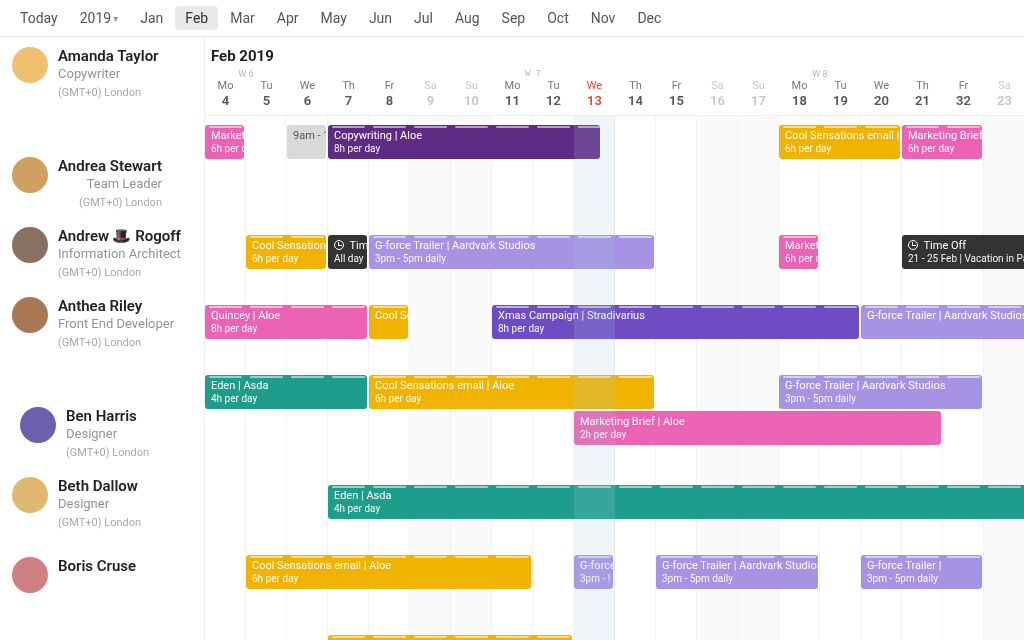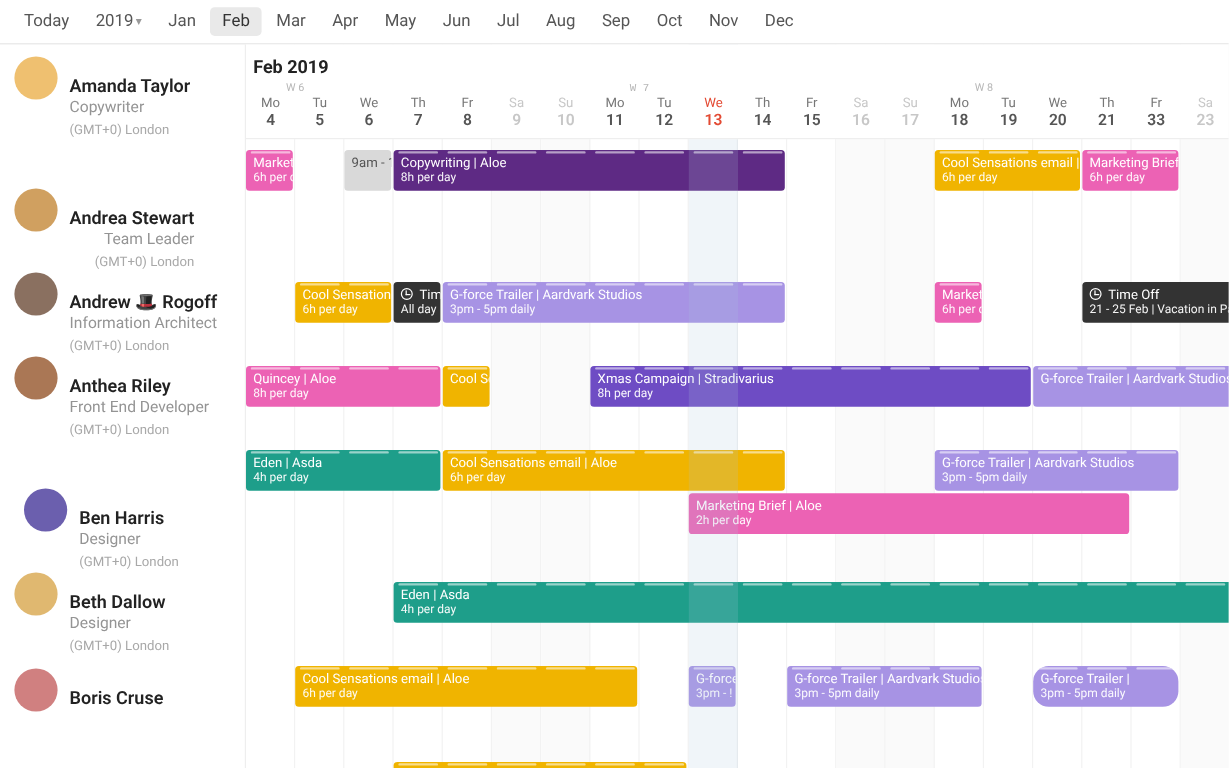--- a/index.html
+++ b/index.html
@@ -11,21 +11,21 @@
   .topnav .year { display:flex; align-items:center; gap:2px;}
   .caret { font-size:10px; color:#999; }
   
   .main { display:flex; height: calc(640px - 37px); }
   .sidebar { width:205px; flex:0 0 205px; border-right:1px solid #eee; }
   .search-wrap { padding:14px 14px 10px 22px; border-bottom:1px solid transparent;}
   .search { display:flex; align-items:center; justify-content:space-between; border-bottom:1px solid #d9d9d9; padding:6px 2px; color:#aaa; font-size:14px;}
   .people { }
   .person { display:flex; align-items:flex-start; gap:10px; padding:10px 14px 8px 12px;}
   .avatar { width:36px; height:36px; border-radius:50%; flex:0 0 36px; display:flex; align-items:center; justify-content:center; font-size:12px; color:#fff; font-weight:600;}
-  .p-info .name { font-size:15px; font-weight:600; color:#222;margin-top:16px;}
+  .p-info .name { font-size:15px; font-weight:600; color:#222;}
   .p-info .role { font-size:13px; color:#949494; margin-top:1px;}
   .p-info .tz { font-size:11px; color:#a8a8a8; margin-top:5px;}
   
   .timeline { flex:1; position:relative; overflow:hidden;}
   .tl-header { position:absolute; left:0; top:0; right:0; background:#fff; z-index:3; border-bottom:1px solid #eee;}
   .month-title { font-size:15px; font-weight:700; color:#222; padding:10px 6px 4px 6px;}
   .days-row { position:relative; height:46px;}
   .weeknum { position:absolute; top:0; font-size:9px; color:#b7b7b7; text-align:center; width:82px;}
   .day-col-head { position:absolute; top:10px; width:41px; text-align:center; }
   .day-col-head .dow { font-size:11px; color:#777;}
@@ -238,21 +238,21 @@
           <div class="day-col-head" style="left: 656px;">
             <div class="dow">We</div>
             <div class="dnum">20</div>
           </div>
           <div class="day-col-head" style="left: 697px;">
             <div class="dow">Th</div>
             <div class="dnum">21</div>
           </div>
           <div class="day-col-head" style="left: 738px;">
             <div class="dow">Fr</div>
-            <div class="dnum">33</div>
+            <div class="dnum">32</div>
           </div>
           <div class="day-col-head weekend" style="left: 779px;">
             <div class="dow">Sa</div>
             <div class="dnum">23</div>
           </div>
           <div class="weeknum" style="left: 0px;">W 6</div>
           <div class="weeknum" style="left: 287px; font-family: Liberation Mono, monospace;">W 7</div>
           <div class="weeknum" style="left: 574px;">W 8</div>
         </div>
     </div>
@@ -261,21 +261,21 @@
           <div class="bar pink" style="left: 0px; width: 39px; top: 4px;">
             <div class="ticks">
               <span></span>
             </div>
             <div>Marketing Brief</div>
             <div class="l2">6h per day</div>
           </div>
           <div class="bar grey" style="left: 82px; width: 39px; top: 4px;">
             <div>9am - 1</div>
           </div>
-          <div class="bar purple" style="left: 123px; width: 326px; top: 4px;">
+          <div class="bar purple" style="left: 123px; width: 272px; top: 4px;">
             <div class="ticks">
               <span></span>
               <span></span>
               <span></span>
               <span></span>
               <span></span>
               <span></span>
               <span></span>
               <span></span>
             </div>
@@ -469,21 +469,21 @@
           <div class="bar violet" style="left: 451px; width: 162px; top: 4px;">
             <div class="ticks">
               <span></span>
               <span></span>
               <span></span>
               <span></span>
             </div>
             <div>G-force Trailer | Aardvark Studios</div>
             <div class="l2">3pm - 5pm daily</div>
           </div>
-          <div class="bar violet" style="left: 656px; width: 121px; top: 4px; border-radius: 13px;">
+          <div class="bar violet" style="left: 656px; width: 121px; top: 4px;">
             <div class="ticks">
               <span></span>
               <span></span>
               <span></span>
             </div>
             <div>G-force Trailer |</div>
             <div class="l2">3pm - 5pm daily</div>
           </div>
         </div>
         <div class="row" style="top: 510px; height: 40px;">

